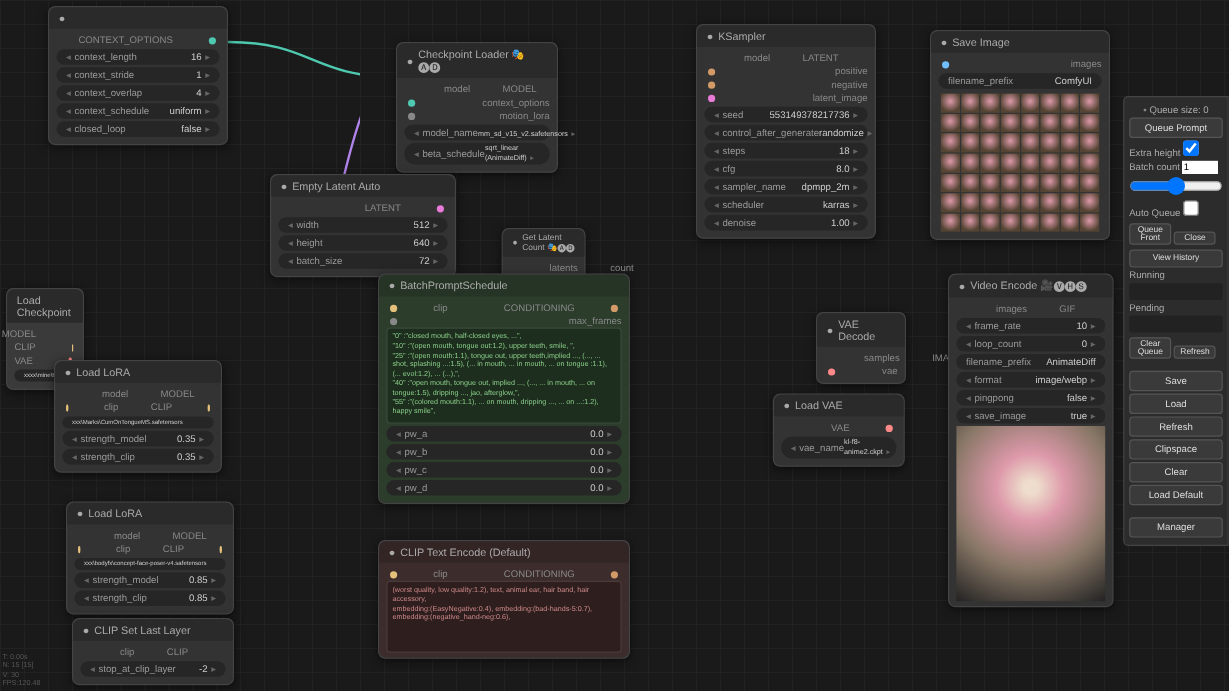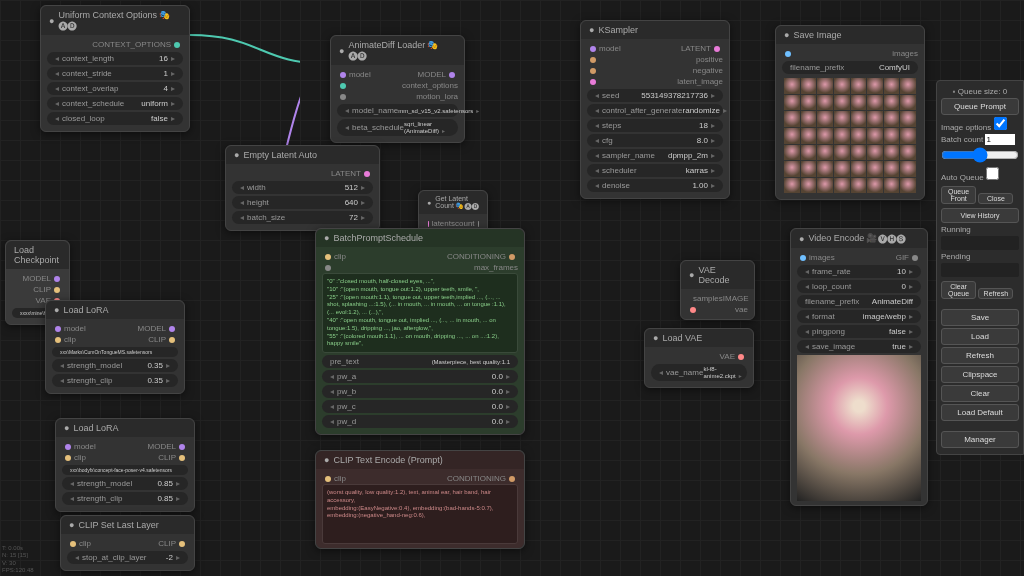--- a/index.html
+++ b/index.html
@@ -38,20 +38,21 @@
     gap: 4px;
   }
   .node-body { padding: 4px 6px; }
   .slot {
     display: flex;
     justify-content: space-between;
     align-items: center;
     padding: 1px 0;
     font-size: 8px;
     color: #888;
+    gap: 27px;
   }
   .slot.out { justify-content: flex-end; }
   .port {
     width: 6px; height: 6px; border-radius: 50%;
     display: inline-block;
     margin: 0 3px;
   }
   .port.cyan { background: #4ec9b0; }
   .port.pink { background: #e87bd8; }
   .port.orange { background: #d19a66; }
@@ -163,21 +164,20 @@
   <path d="M 195 434 C 250 434 280 54 330 54" stroke="#b084eb" fill="none" stroke-width="2"></path>
   <path d="M 195 447 C 250 447 10 533 60 533" stroke="#e5c07b" fill="none" stroke-width="2"></path>
   <path d="M 195 533 C 260 533 260 248 315 248" stroke="#e5c07b" fill="none" stroke-width="2"></path>
   <path d="M 195 533 C 260 533 260 468 315 468" stroke="#e5c07b" fill="none" stroke-width="2"></path>
   <path d="M 753 345 C 700 345 680 390 640 390" stroke="#ff8888" fill="none" stroke-width="1.5" stroke-dasharray="4,2"></path>
 </svg>
 
 <div class="node" style="left:40px; top:5px; width:150px;">
   <div class="node-title">
       <span>●</span>
-      <span>Uniform Context Options 🎭🅐🅓</span>
     </div>
   <div class="node-body">
     <div class="slot out">
         <span>CONTEXT_OPTIONS</span>
         <span class="port cyan"></span>
       </div>
     <div class="widget">
         <span class="l">context_length</span>
         <span class="v r">16</span>
       </div>
@@ -196,21 +196,21 @@
     <div class="widget">
         <span class="l">closed_loop</span>
         <span class="v r">false</span>
       </div>
   </div>
 </div>
 
 <div class="node" style="left:330px; top:35px; width:135px;">
   <div class="node-title">
       <span>●</span>
-      <span>AnimateDiff Loader 🎭🅐🅓</span>
+      <span>Checkpoint Loader 🎭🅐🅓</span>
     </div>
   <div class="node-body">
     <div class="slot">
         <span class="port purple"></span>
         <span>model</span>
         <span style="margin-left:auto">MODEL</span>
         <span class="port purple"></span>
       </div>
     <div class="slot">
         <span class="port cyan"></span>
@@ -522,24 +522,20 @@
     <div class="slot">
         <span class="port grey"></span>
         <span>max_frames</span>
       </div>
     <div class="textarea">"0" :"closed mouth, half-closed eyes, ...",
 "10" :"(open mouth, tongue out:1.2), upper teeth, smile, ",
 "25" :"(open mouth:1.1), tongue out, upper teeth,implied ..., (..., ... shot, splashing ...:1.5), (... in mouth, ... in mouth, ... on tongue :1.1), (... evol:1.2), ... (...),",
 "40" :"open mouth, tongue out, implied ..., (..., ... in mouth, ... on tongue:1.5), dripping ..., jao, afterglow,",
 "55" :"(colored mouth:1.1), ... on mouth, dripping ..., ... on ...:1.2), happy smile",</div>
     <div class="widget">
-        <span>pre_text</span>
-        <span class="v" style="font-size:6px">(Masterpiece, best quality:1.1</span>
-      </div>
-    <div class="widget">
         <span class="l">pw_a</span>
         <span class="v r">0.0</span>
       </div>
     <div class="widget">
         <span class="l">pw_b</span>
         <span class="v r">0.0</span>
       </div>
     <div class="widget">
         <span class="l">pw_c</span>
         <span class="v r">0.0</span>
@@ -547,21 +543,21 @@
     <div class="widget">
         <span class="l">pw_d</span>
         <span class="v r">0.0</span>
       </div>
   </div>
 </div>
 
 <div class="node brown" style="left:315px; top:450px; width:210px;">
   <div class="node-title">
       <span>●</span>
-      <span>CLIP Text Encode (Prompt)</span>
+      <span>CLIP Text Encode (Default)</span>
     </div>
   <div class="node-body">
     <div class="slot">
         <span class="port yellow"></span>
         <span>clip</span>
         <span style="margin-left:auto">CONDITIONING</span>
         <span class="port orange"></span>
       </div>
     <div class="textarea">(worst quality, low quality:1.2), text, animal ear, hair band, hair accessory,
 embedding:(EasyNegative:0.4), embedding:(bad-hands-5:0.7), embedding:(negative_hand-neg:0.6),</div>
@@ -640,21 +636,21 @@
         <span class="l">save_image</span>
         <span class="v r">true</span>
       </div>
     <div class="preview"></div>
   </div>
 </div>
 
 <div class="sidebar">
   <div class="label" style="text-align:center"><span style="color:#888">▪</span> <span>Queue size: 0</span></div>
   <div class="btn">Queue Prompt</div>
-  <div class="label"><span>Image options</span> <input type="checkbox" checked="" style=""></div>
+  <div class="label"><span>Extra height</span> <input type="checkbox" checked="" style=""></div>
   <div class="label"><span>Batch count</span> <input type="text" value="1" style=""></div>
   <input type="range" style="width: 100%;" value="50">
   <div class="label"><span>Auto Queue</span> <input type="checkbox" style=""></div>
   <div><span class="btn small">Queue Front</span> <span class="btn small">Close</span></div>
   <div class="btn" style="font-size:7px">View History</div>
   <div class="label">Running</div>
   <div style="height:14px;background:#222;border-radius:2px;margin:2px 0"></div>
   <div class="label">Pending</div>
   <div style="height:14px;background:#222;border-radius:2px;margin:2px 0"></div>
   <div><span class="btn small">Clear Queue</span> <span class="btn small">Refresh</span></div>

